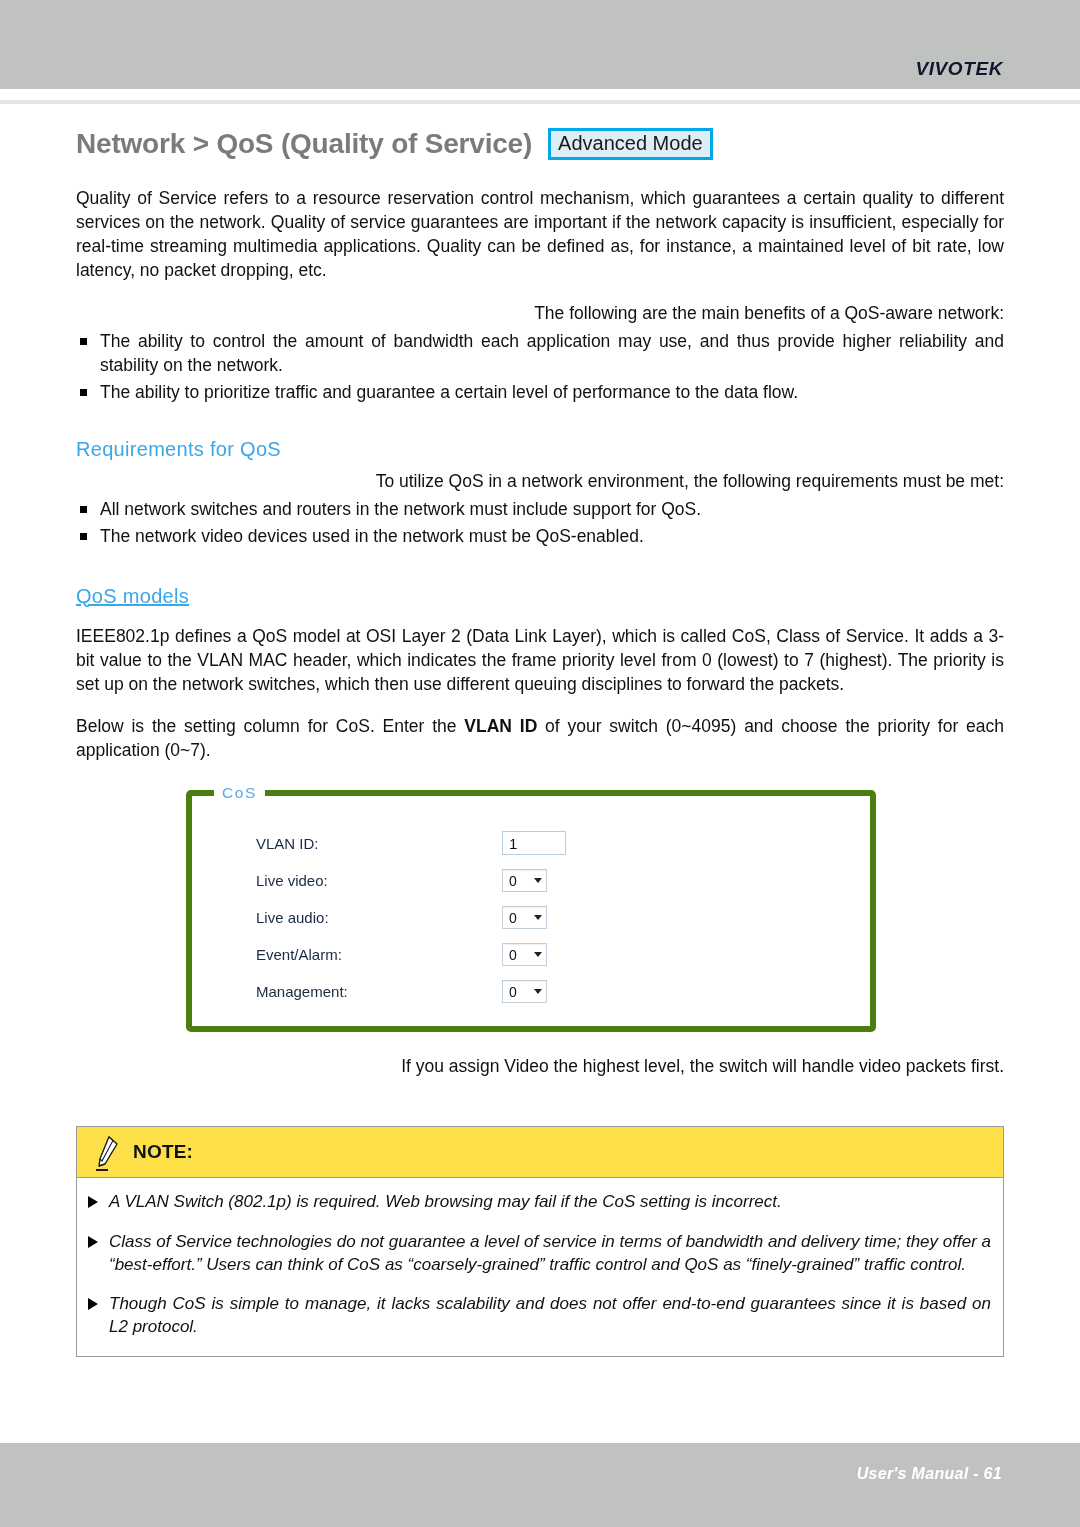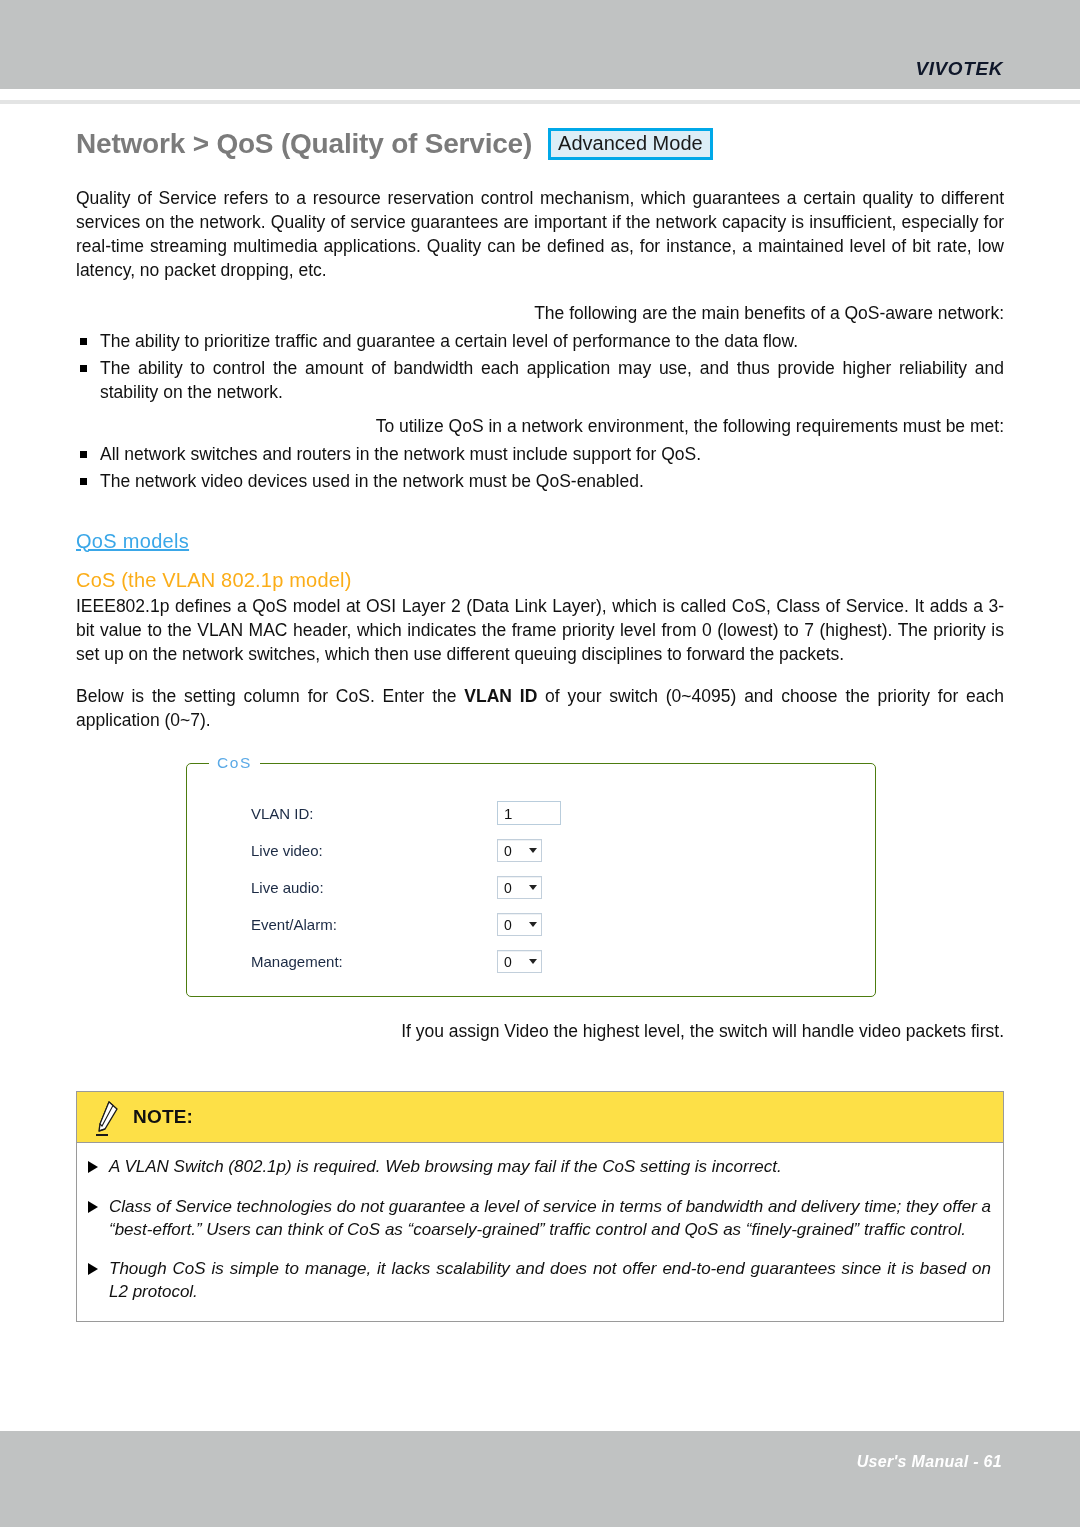--- a/index.html
+++ b/index.html
@@ -130,21 +130,21 @@
   }
 
   
   .cos-panel-wrap {
     margin: 22px 0 22px 0;
     position: relative;
     left: 110px;
     width: 690px;
   }
   fieldset.cos-panel {
-    border: 1px solid #4d7c0f;
+    border: 6px solid #4d7c0f;
     border-radius: 5px;
     padding: 12px 0 16px 0;
     margin: 0;
     background: #ffffff;
   }
   fieldset.cos-panel > legend {
     margin-left: 22px;
     padding: 0 8px;
     font-size: 15.5px;
     color: #5aa9e6;
@@ -263,21 +263,21 @@
     border-bottom: 6px solid transparent;
     border-left: 10px solid #000;
   }
 
   
   .page-footer {
     position: absolute;
     left: 0;
     bottom: 0;
     width: 1080px;
-    height: 96px;
+    height: 84px;
     background: #c0c2c2;
   }
   .footer-text {
     position: absolute;
     right: 78px;
     top: 22px;
     font-size: 16px;
     font-style: italic;
     font-weight: bold;
     color: #ffffff;
@@ -298,32 +298,32 @@
   <div class="page-title-row">
     <div class="page-title">Network &gt; QoS (Quality of Service)</div>
     <div class="mode-badge">Advanced Mode</div>
   </div>
 
   <p class="body-text">Quality of Service refers to a resource reservation control mechanism, which guarantees a certain quality to different services on the network. Quality of service guarantees are important if the network capacity is insufficient, especially for real-time streaming multimedia applications. Quality can be defined as, for instance, a maintained level of bit rate, low latency, no packet dropping, etc.</p>
 
   <p class="body-text nojust tight">The following are the main benefits of a QoS-aware network:</p>
 
   <ul class="sq-list">
+    <li>The ability to control the amount of bandwidth each application may use, and thus provide higher reliability and stability on the network.</li>
     <li>The ability to prioritize traffic and guarantee a certain level of performance to the data flow.</li>
-    <li>The ability to control the amount of bandwidth each application may use, and thus provide higher reliability and stability on the network.</li>
   </ul>
 
+  <h2 class="blue-head">Requirements for QoS</h2>
   <p class="body-text nojust tight">To utilize QoS in a network environment, the following requirements must be met:</p>
   <ul class="sq-list">
     <li>All network switches and routers in the network must include support for QoS.</li>
     <li>The network video devices used in the network must be QoS-enabled.</li>
   </ul>
 
   <h2 class="blue-head underlined">QoS models</h2>
-  <h3 class="orange-head">CoS (the VLAN 802.1p model)</h3>
   <p class="body-text">IEEE802.1p defines a QoS model at OSI Layer 2 (Data Link Layer), which is called CoS, Class of Service. It adds a 3-bit value to the VLAN MAC header, which indicates the frame priority level from 0 (lowest) to 7 (highest). The priority is set up on the network switches, which then use different queuing disciplines to forward the packets.</p>
 
   <p class="body-text"><span>Below is the setting column for CoS. Enter the </span><b class="bold-inline">VLAN ID</b><span> of your switch (0~4095) and choose the priority for each application (0~7).</span></p>
 
   <div class="cos-panel-wrap">
     <fieldset class="cos-panel">
       <legend>CoS</legend>
 
 
       <table class="cos-table">

